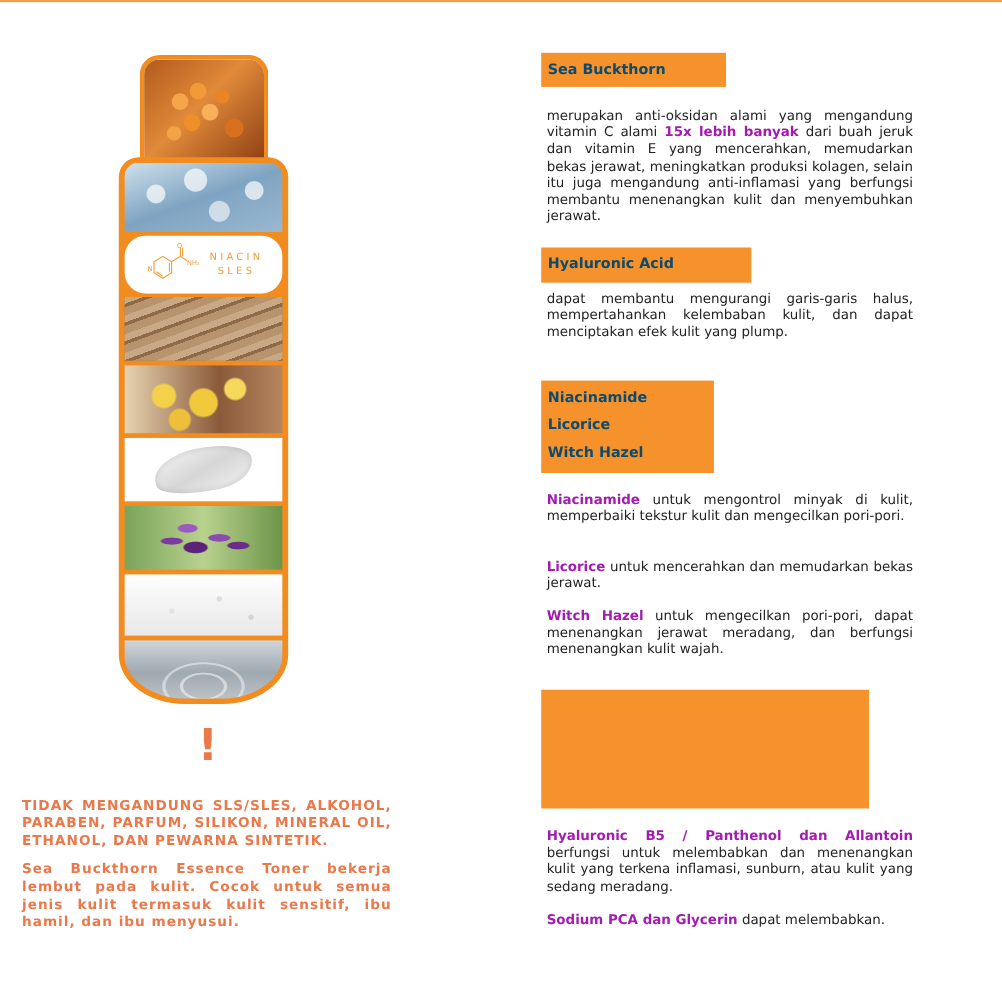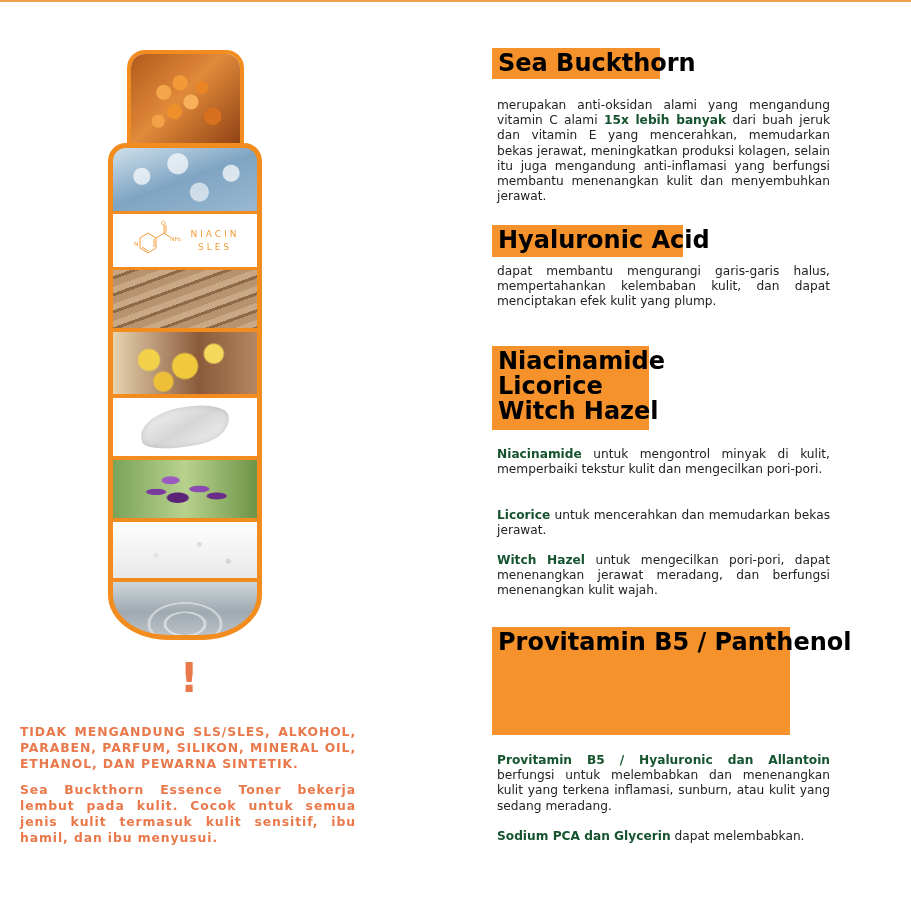--- a/index.html
+++ b/index.html
@@ -35,21 +35,21 @@
   }
   .img-hyaluronic {
     width: 100%; height: 100%;
     background:
       radial-gradient(circle at 20% 45%, rgba(255,255,255,.7) 0 8px, transparent 9px),
       radial-gradient(circle at 45% 25%, rgba(255,255,255,.7) 0 10px, transparent 11px),
       radial-gradient(circle at 60% 70%, rgba(255,255,255,.6) 0 9px, transparent 10px),
       radial-gradient(circle at 82% 40%, rgba(255,255,255,.7) 0 8px, transparent 9px),
       linear-gradient(160deg, #cfe0ec, #7fa4c2 50%, #9ab8d0);
   }
-  .img-niacin { width: 100%; height: 100%; background: #ffffff; display: flex; align-items: center; justify-content: center; gap: 8px; }
+  .img-niacin { width: 100%; height: 100%; background: #ffffff; display: flex; align-items: center; justify-content: center; gap: 8px; border-radius: 20px; }
   .niacin-label {
     color: #f29b38; font-family: "DejaVu Sans", sans-serif; font-size: 9px; letter-spacing: 3px;
     text-align: center; line-height: 13px;
   }
   .img-licorice {
     width: 100%; height: 100%;
     background:
       repeating-linear-gradient(160deg, #c9a985 0 6px, #8e6a48 6px 9px, #b8946e 9px 16px),
       #a07d5a;
   }
@@ -106,36 +106,36 @@
   .note {
     position: absolute; left: 20px; width: 336px; color: #e9784a;
     font-family: "DejaVu Sans", sans-serif; font-weight: bold; font-size: 12.4px; line-height: 16px;
     text-align: justify; text-align-last: left;
   }
   .note-1 { top: 724px; letter-spacing: 0.9px; }
   .note-2 { top: 782px; letter-spacing: 0.9px; }
 
   
   .heading {
-    position: absolute; left: 492px; background: #f5922b; color: #000000;
-    font-family: "DejaVu Sans", sans-serif; font-weight: bold; font-size: 24px; line-height: 25px;
+    position: absolute; left: 492px; background: #f5922b; color: #0c4a6e;
+    font-family: "DejaVu Sans", sans-serif; font-weight: bold; font-size: 13px; line-height: 25px;
     padding: 3px 6px 3px 6px;
   }
   .h-buckthorn { top: 48px; width: 168px; height: 31px; }
   .h-hyaluronic { top: 225px; width: 191px; height: 32px; }
   .h-niacin { top: 346px; width: 157px; height: 84px; }
   .h-provit { top: 627px; width: 298px; height: 108px; }
   .heading .line { display: block; white-space: nowrap; }
 
   .body-text {
     position: absolute; left: 497px; width: 333px; color: #222222;
     font-family: "DejaVu Sans", sans-serif; font-size: 12.2px; line-height: 15.2px;
     text-align: justify; text-align-last: left;
   }
-  .body-text b { font-weight: bold; color: #14532d; }
+  .body-text b { font-weight: bold; color: #a21caf; }
   .t-buckthorn { top: 98px; }
   .t-hyaluronic { top: 264px; }
   .t-niacin { top: 447px; }
   .t-licorice { top: 508px; }
   .t-witch { top: 553px; }
   .t-provit { top: 753px; }
   .t-sodium { top: 829px; }
 </style>
 </head>
 <body>
@@ -212,16 +212,15 @@
 <div class="heading h-niacin">
   <span class="line">Niacinamide</span>
   <span class="line">Licorice</span>
   <span class="line">Witch Hazel</span>
 </div>
 <p class="body-text t-niacin"><b>Niacinamide</b><span> untuk mengontrol minyak di kulit, memperbaiki tekstur kulit dan mengecilkan pori-pori.</span></p>
 <p class="body-text t-licorice"><b>Licorice</b><span> untuk mencerahkan dan memudarkan bekas jerawat.</span></p>
 <p class="body-text t-witch"><b>Witch Hazel</b><span> untuk mengecilkan pori-pori, dapat menenangkan jerawat meradang, dan berfungsi menenangkan kulit wajah.</span></p>
 
 <div class="heading h-provit">
-  <span class="line">Provitamin B5 / Panthenol</span>
-</div>
-<p class="body-text t-provit"><b>Provitamin B5 / Hyaluronic dan Allantoin</b><span> berfungsi untuk melembabkan dan menenangkan kulit yang terkena inflamasi, sunburn, atau kulit yang sedang meradang.</span></p>
+</div>
+<p class="body-text t-provit"><b>Hyaluronic B5 / Panthenol dan Allantoin</b><span> berfungsi untuk melembabkan dan menenangkan kulit yang terkena inflamasi, sunburn, atau kulit yang sedang meradang.</span></p>
 <p class="body-text t-sodium"><b>Sodium PCA dan Glycerin</b><span> dapat melembabkan.</span></p>
 
 </body></html>

